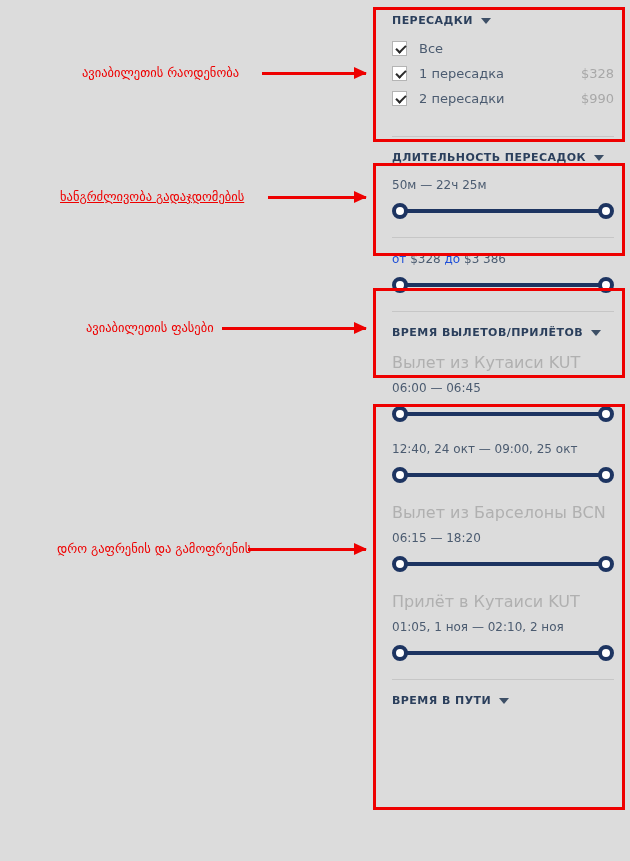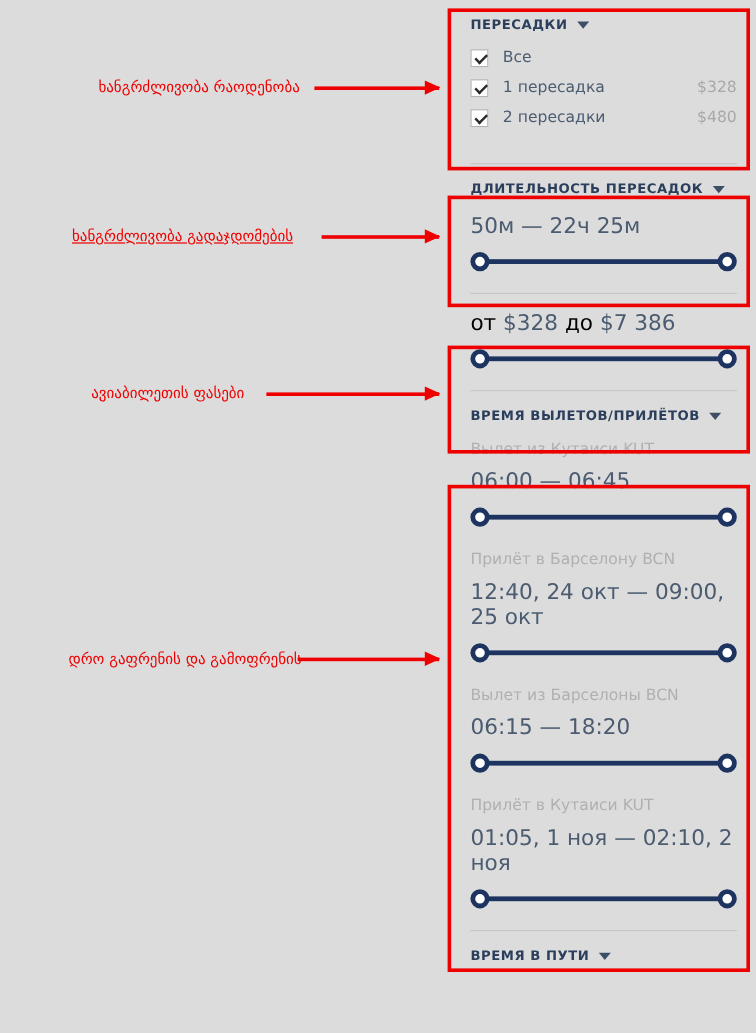--- a/index.html
+++ b/index.html
@@ -96,31 +96,31 @@
   .check-price {
     font-size: 13px;
     color: #a8a8a8;
   }
 
   
   .slider-group { margin-bottom: 4px; }
   .slider-group + .slider-group { margin-top: 20px; }
 
   .range-sublabel {
-    font-size: 13px;
+    font-size: 16px;
     color: #b0b0b0;
     margin-bottom: 9px;
   }
 
   .range-value {
-    font-size: 18px;
+    font-size: 12px;
     color: #4b5b70;
     margin-bottom: 11px;
   }
-  .range-value .muted { color: #000000; }
+  .range-value .muted { color: #1d4ed8; }
 
   .slider {
     position: relative;
     height: 16px;
     margin-bottom: 2px;
   }
   .slider .track {
     position: absolute;
     left: 8px;
     right: 8px;
@@ -188,21 +188,21 @@
       <span class="check-price"></span>
     </div>
     <div class="check-row">
       <span class="checkbox"></span>
       <span class="check-label">1 пересадка</span>
       <span class="check-price">$328</span>
     </div>
     <div class="check-row">
       <span class="checkbox"></span>
       <span class="check-label">2 пересадки</span>
-      <span class="check-price">$480</span>
+      <span class="check-price">$990</span>
     </div>
   </div>
 
   <div class="divider"></div>
 
   <div class="filter-section">
     <div class="section-header">
       <span class="section-title">ДЛИТЕЛЬНОСТЬ ПЕРЕСАДОК</span>
       <span class="caret"></span>
     </div>
@@ -217,21 +217,21 @@
   </div>
 
   <div class="divider"></div>
 
   <div class="filter-section">
     <div class="slider-group">
       <div class="range-value">
         <span class="muted">от</span>
         <span>$328</span>
         <span class="muted">до</span>
-        <span>$7 386</span>
+        <span>$3 386</span>
       </div>
       <div class="slider">
         <div class="track"></div>
         <div class="handle left"></div>
         <div class="handle right"></div>
       </div>
     </div>
   </div>
 
   <div class="divider"></div>
@@ -246,21 +246,20 @@
       <div class="range-sublabel">Вылет из Кутаиси KUT</div>
       <div class="range-value">06:00 — 06:45</div>
       <div class="slider">
         <div class="track"></div>
         <div class="handle left"></div>
         <div class="handle right"></div>
       </div>
     </div>
 
     <div class="slider-group">
-      <div class="range-sublabel">Прилёт в Барселону BCN</div>
       <div class="range-value">12:40, 24 окт — 09:00, 25 окт</div>
       <div class="slider">
         <div class="track"></div>
         <div class="handle left"></div>
         <div class="handle right"></div>
       </div>
     </div>
 
     <div class="slider-group">
       <div class="range-sublabel">Вылет из Барселоны BCN</div>
@@ -291,23 +290,23 @@
       <span class="caret"></span>
     </div>
   </div>
 </div>
 
 <div class="redbox" style="left:373px; top:7px;   width:252px; height:135px;"></div>
 <div class="redbox" style="left:373px; top:163px; width:252px; height:93px;"></div>
 <div class="redbox" style="left:373px; top:288px; width:252px; height:90px;"></div>
 <div class="redbox" style="left:373px; top:404px; width:252px; height:406px;"></div>
 
-<div class="annot" style="left:82px;  top:65px;">ხანგრძლივობა რაოდენობა</div>
+<div class="annot" style="left:82px;  top:65px;">ავიაბილეთის რაოდენობა</div>
 <div class="arrow" style="left:262px; top:72px;  width:104px;"></div>
 
 <div class="annot" style="left:60px;  top:189px;text-decoration:underline;">ხანგრძლივობა გადაჯდომების</div>
 <div class="arrow" style="left:268px; top:196px; width:98px;"></div>
 
-<div class="annot" style="left:76px;  top:320px;">ავიაბილეთის ფასები</div>
+<div class="annot" style="left:86px;  top:320px;">ავიაბილეთის ფასები</div>
 <div class="arrow" style="left:222px; top:327px; width:144px;"></div>
 
 <div class="annot" style="left:57px;  top:541px;">დრო გაფრენის და გამოფრენის</div>
 <div class="arrow" style="left:248px; top:548px; width:118px;"></div>
 
 </body></html>

